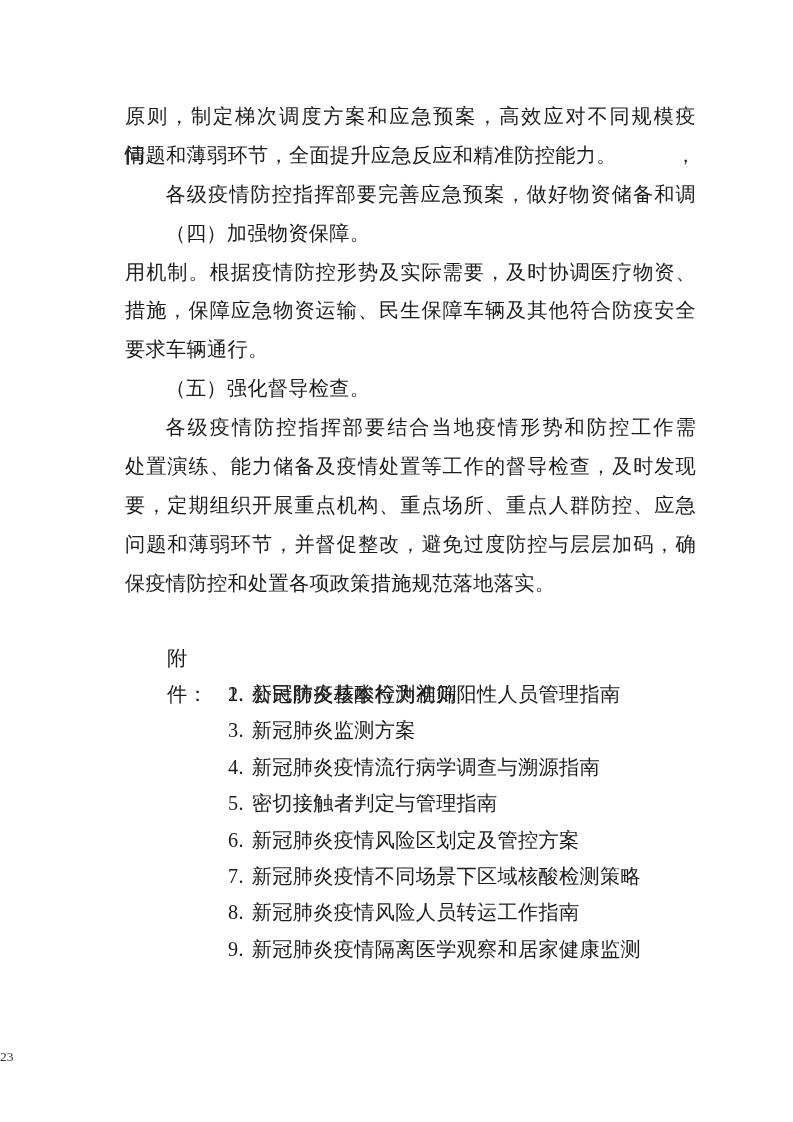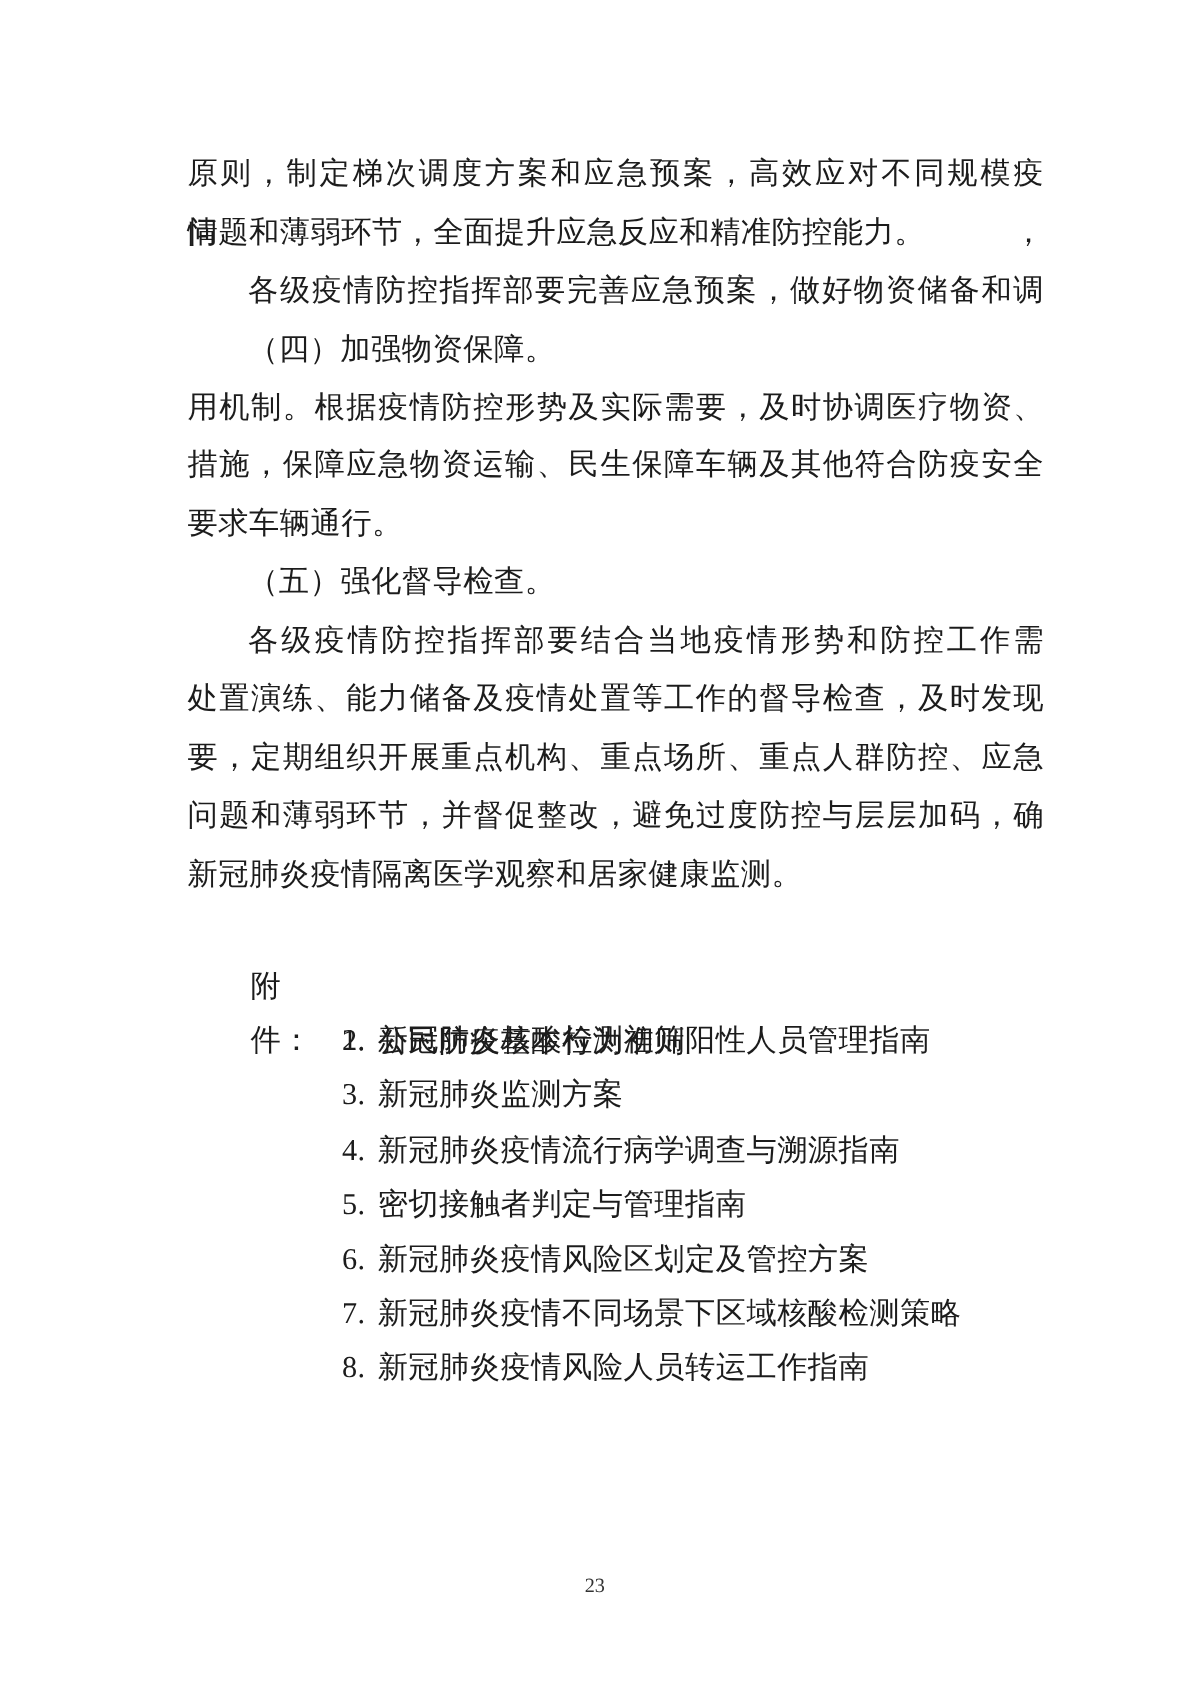--- a/index.html
+++ b/index.html
@@ -55,21 +55,21 @@
     width: 61px;
   }
   .att-num {
     margin-right: 8px;
   }
   .page-number {
     position: absolute;
     top: 1049px;
     left: 0;
     width: 100%;
-    text-align: center;
+    text-align: left;
     font-size: 13.5px;
     color: #333333;
   }
 </style>
 </head>
 <body>
 
 <div class="page">
   <div class="content">
 
@@ -78,21 +78,21 @@
     <div class="line indent j">各级疫情防控指挥部要完善应急预案，做好物资储备和调</div>
     <div class="line indent">（四）加强物资保障。</div>
     <div class="line j">用机制。根据疫情防控形势及实际需要，及时协调医疗物资、</div>
     <div class="line j">措施，保障应急物资运输、民生保障车辆及其他符合防疫安全</div>
     <div class="line">要求车辆通行。</div>
     <div class="line indent">（五）强化督导检查。</div>
     <div class="line indent j">各级疫情防控指挥部要结合当地疫情形势和防控工作需</div>
     <div class="line j">处置演练、能力储备及疫情处置等工作的督导检查，及时发现</div>
     <div class="line j">要，定期组织开展重点机构、重点场所、重点人群防控、应急</div>
     <div class="line j">问题和薄弱环节，并督促整改，避免过度防控与层层加码，确</div>
-    <div class="line">新冠肺炎疫情隔离医学观察和居家健康监测。</div>
+    <div class="line">保疫情防控和处置各项政策措施规范落地落实。</div>
 
     <div class="spacer"></div>
 
     <div class="attachments">
       <div class="att-row first">
         <span class="att-label">附件：</span><span class="att-num">1.</span><span class="att-title">公民防疫基本行为准则</span>
       </div>
       <div class="att-row">
         <span class="att-num">2.</span><span class="att-title">新冠肺炎核酸检测初筛阳性人员管理指南</span>
       </div>
@@ -107,18 +107,21 @@
       </div>
       <div class="att-row">
         <span class="att-num">6.</span><span class="att-title">新冠肺炎疫情风险区划定及管控方案</span>
       </div>
       <div class="att-row">
         <span class="att-num">7.</span><span class="att-title">新冠肺炎疫情不同场景下区域核酸检测策略</span>
       </div>
       <div class="att-row">
         <span class="att-num">8.</span><span class="att-title">新冠肺炎疫情风险人员转运工作指南</span>
       </div>
+      <div class="att-row">
+        <span class="att-num">9.</span><span class="att-title">新冠肺炎疫情隔离医学观察和居家健康监测</span>
+      </div>
     </div>
 
   </div>
 
   <div class="page-number">23</div>
 </div>
 
 </body></html>

